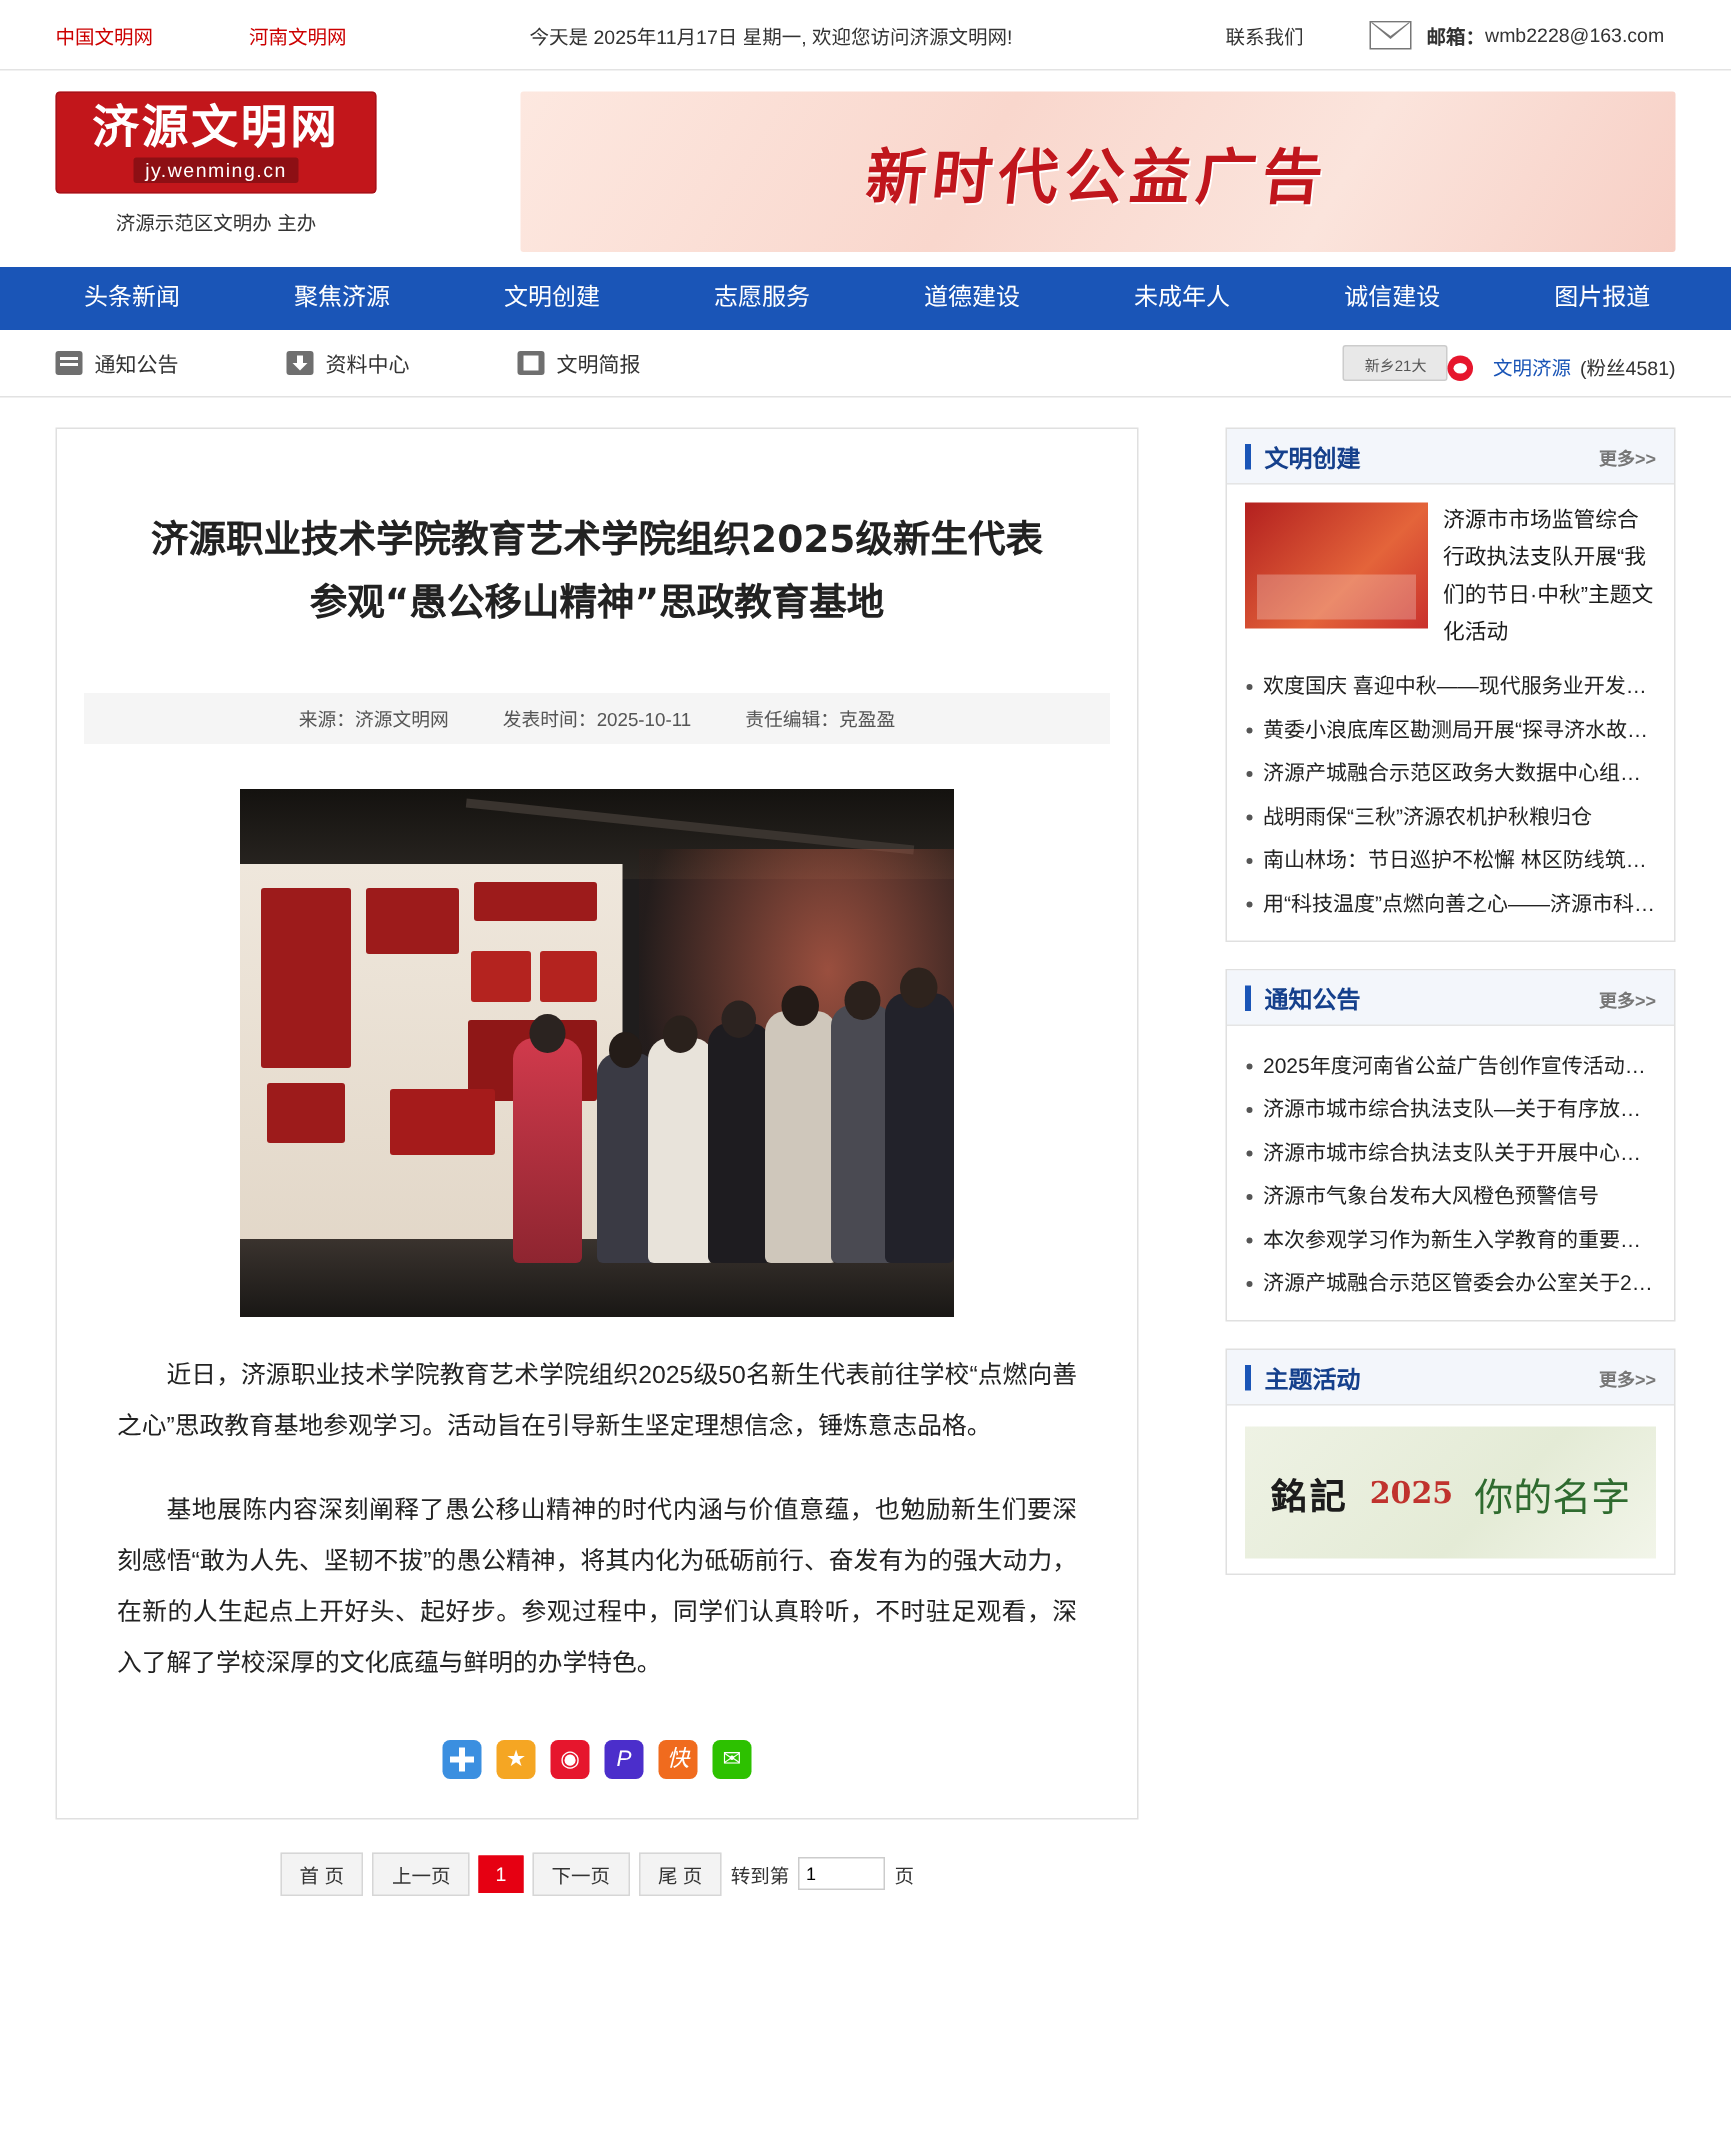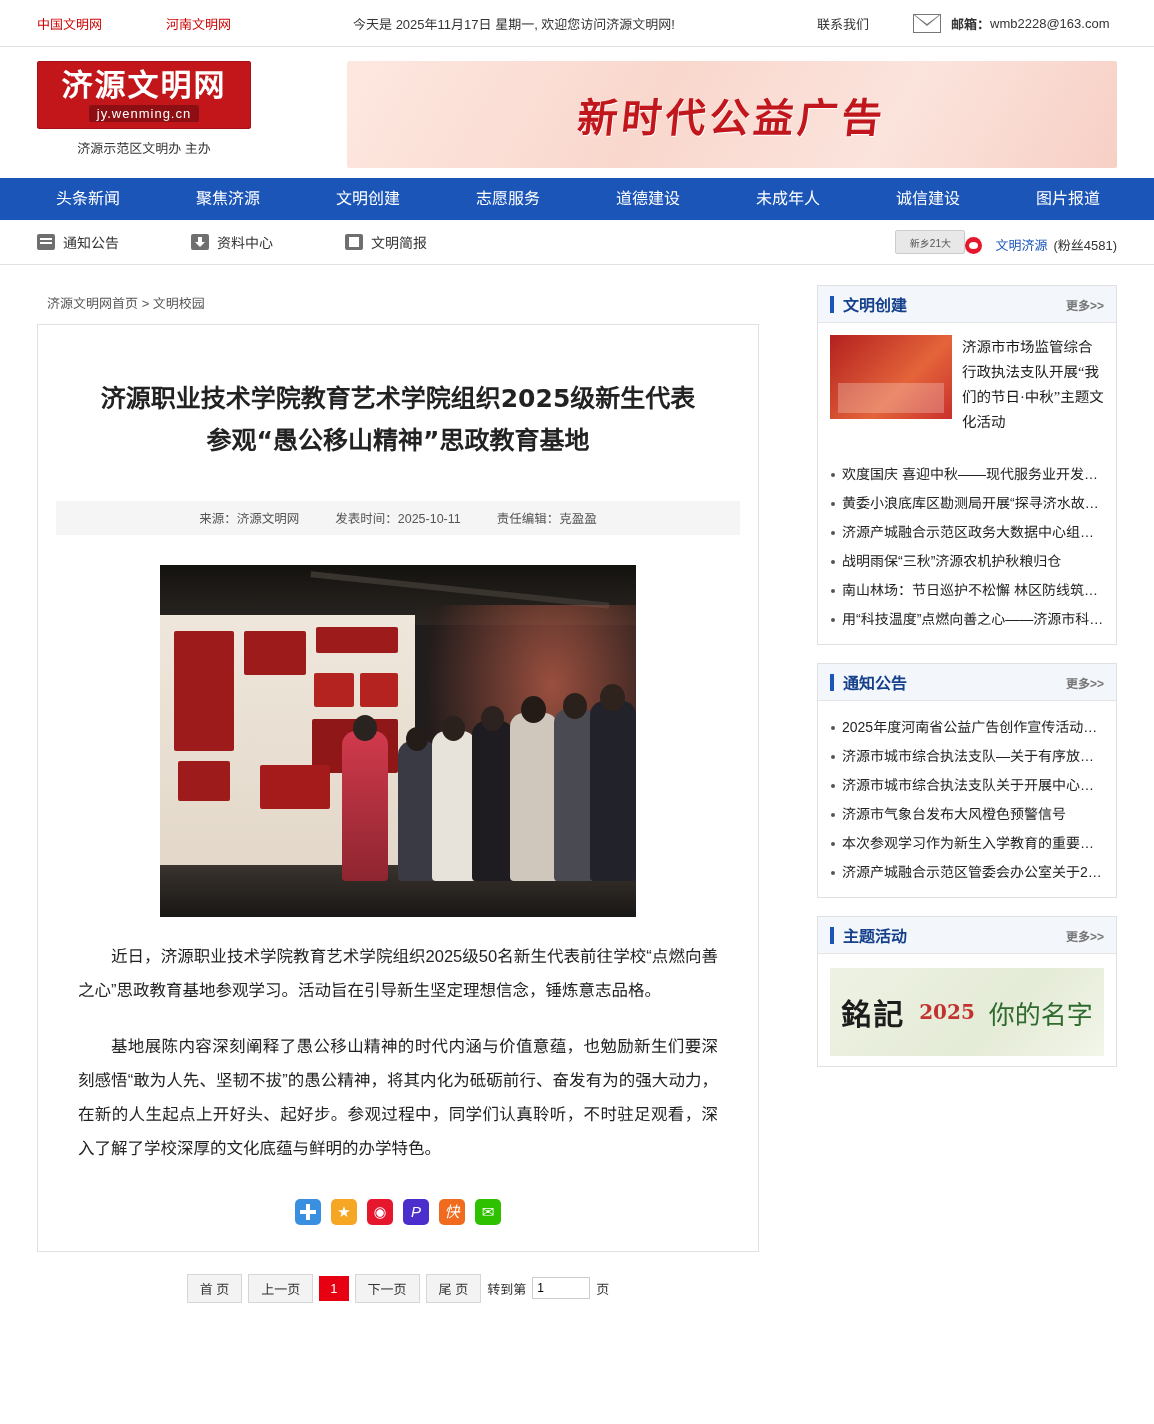--- a/index.html
+++ b/index.html
@@ -136,38 +136,38 @@
   .pcur{background:#e60012;color:#fff;border:1px solid #e60012;padding:4px 10px;}
   .pinput{border:1px solid #ccc;width:48px;height:20px;font-size:12px;padding:0 4px;}
 
   
   .panel{border:1px solid #e0e0e0;margin-bottom:18px;background:#fff;}
   .panel-hd{height:36px;display:flex;align-items:center;background:#f3f6fb;border-bottom:1px solid #e5e5e5;}
   .panel-hd .bar{width:4px;height:17px;background:#1a55b7;margin:0 9px 0 12px;}
   .panel-hd .t{font-size:16px;font-weight:bold;color:#15408c;}
   .panel-hd .more{margin-left:auto;margin-right:12px;font-size:12px;color:#777;text-decoration:none;font-weight:bold;}
   .panel-bd{padding:12px 12px 10px;}
-  .feature{display:flex;margin-bottom:25px;font-family:Liberation Serif, serif;}
+  .feature{display:flex;margin-bottom:8px;}
   .feature .thumb{width:122px;height:84px;flex:0 0 122px;margin-right:10px;
     background:linear-gradient(135deg,#b3201f,#e4643a 60%,#c9302c);position:relative;overflow:hidden;}
   .feature .thumb:after{content:"";position:absolute;left:8px;bottom:6px;right:8px;height:30px;
     background:rgba(255,255,255,.25);}
   .feature .ftxt{font-size:14.5px;line-height:25px;color:#1a1a1a;}
   ul.links{list-style:none;margin:0;padding:0;}
   ul.links li{font-size:14px;line-height:29px;color:#222;white-space:nowrap;overflow:hidden;
     text-overflow:ellipsis;padding-left:12px;position:relative;}
   ul.links li:before{content:"";position:absolute;left:1px;top:13px;width:4px;height:4px;background:#555;border-radius:50%;}
   ul.links li a{color:#222;text-decoration:none;}
   .calli{
     height:88px;margin:2px 0 0;border:0;
     background:linear-gradient(135deg,#eef2e4,#e4ebd6 60%,#f2f5e9);
     display:flex;align-items:center;justify-content:center;gap:14px;
   }
   .calli .y{color:#c0332e;font-size:20px;font-weight:bold;font-family:"DejaVu Serif","Liberation Serif",serif;}
-  .calli .k{color:#1c1c1c;font-size:30px;font-weight:bold;font-family:Liberation Serif, serif;letter-spacing:2px;}
+  .calli .k{color:#1c1c1c;font-size:24px;font-weight:bold;font-family:Liberation Serif, serif;letter-spacing:2px;}
   .calli .g{color:#2f6b2f;font-size:26px;font-family:"DejaVu Serif","Liberation Serif",serif;}
 </style>
 </head>
 <body>
 
 <div class="wrap">
 
   <div class="topbar">
     <div class="inner">
       <a href="#">中国文明网</a>
@@ -232,25 +232,20 @@
         <span class="weibo-eye"></span>
         <span class="weibo-name">文明济源</span>
         <span class="fans">(粉丝4581)</span>
       </div>
     </div>
   </div>
 
   <div class="inner main">
 
     <div class="left">
-      <div class="crumb">
-        <a href="#">济源文明网首页</a>
-        <span>&gt;</span>
-        <a href="#">文明校园</a>
-      </div>
 
       <div class="article">
         <h1 class="art-title">济源职业技术学院教育艺术学院组织2025级新生代表参观“愚公移山精神”思政教育基地</h1>
 
         <div class="art-meta">
           <span>
             <span>来源：</span><span>济源文明网</span>
           </span>
           <span>
             <span>发表时间：</span><span>2025-10-11</span>

